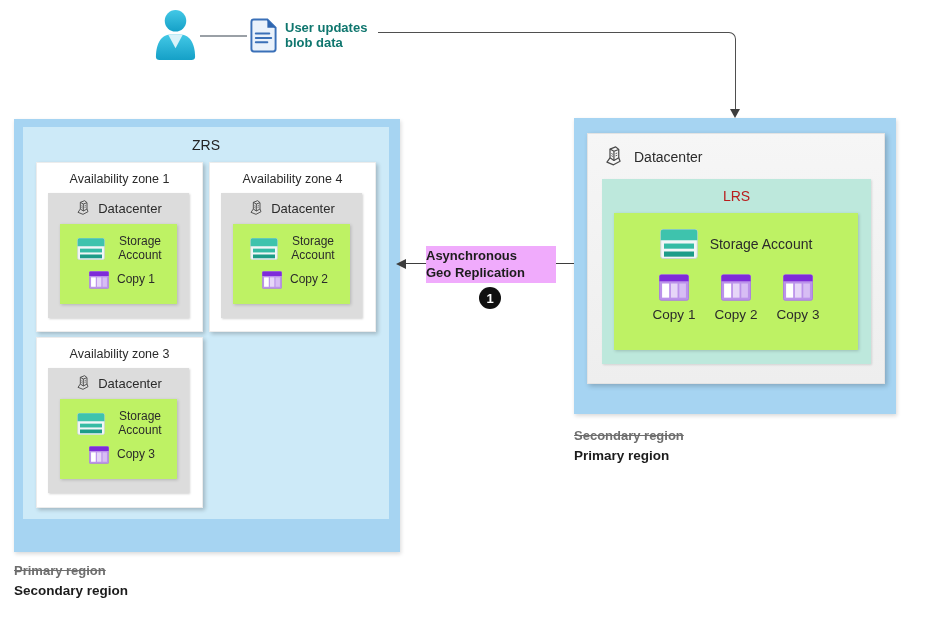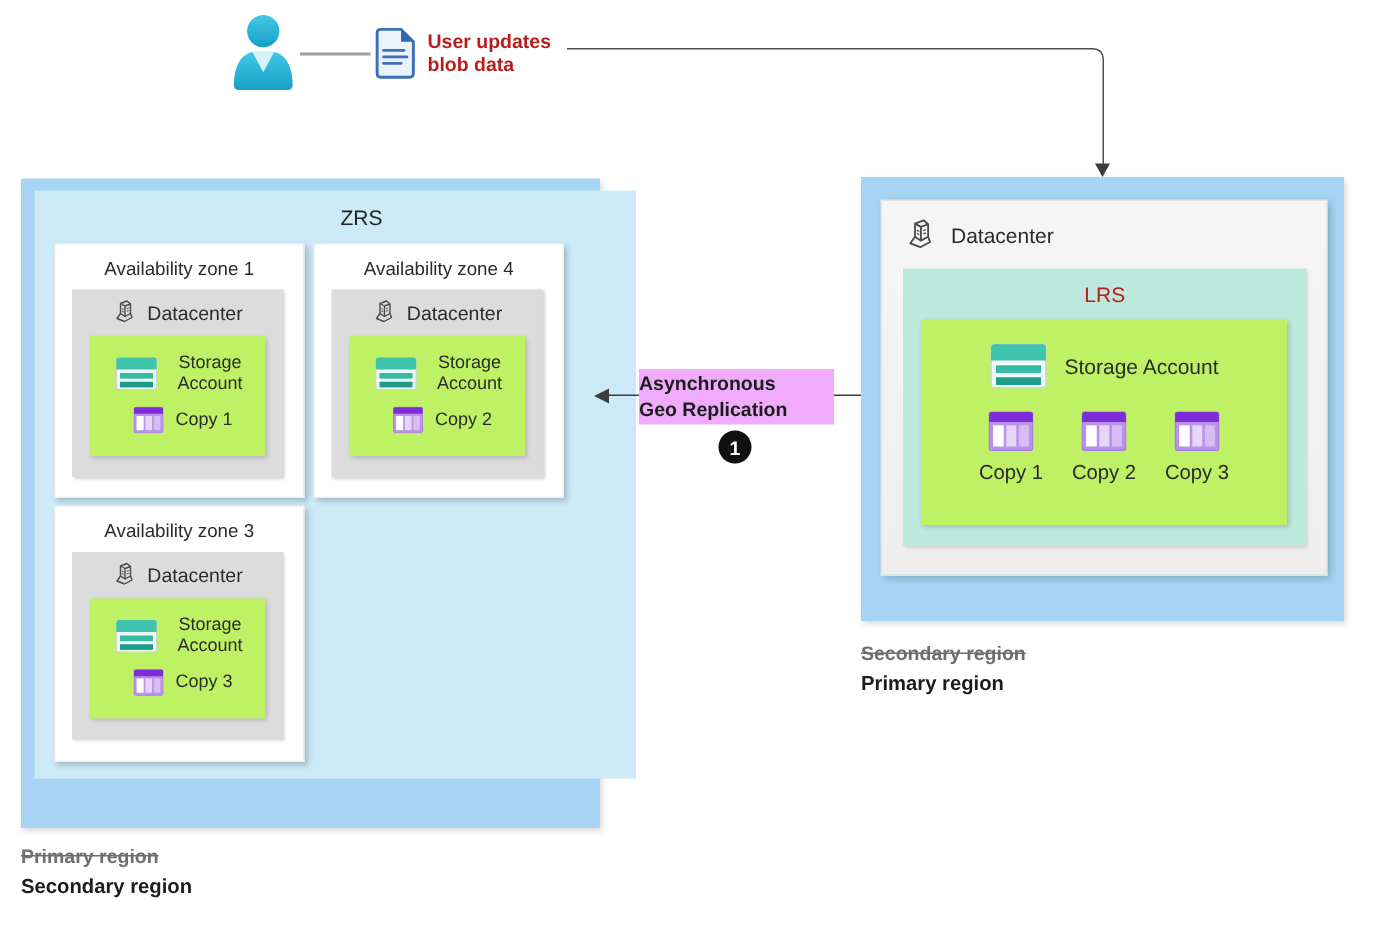--- a/index.html
+++ b/index.html
@@ -4,21 +4,21 @@
 <style>
   html,body{margin:0;padding:0;background:#fff;}
   #canvas{
     position:relative;width:930px;height:623px;background:#ffffff;overflow:hidden;
     font-family:"Liberation Sans", sans-serif;color:#1f1f1f;
   }
   .abs{position:absolute;}
 
   
   .hline{border-top:2px solid #9aa0a6;height:0;}
-  .user-label{font-size:13px;font-weight:700;line-height:15px;color:#b91c1c;}
+  .user-label{font-size:13px;font-weight:700;line-height:15px;color:#0f766e;}
   .l-connector{border-top:1.6px solid #4f4f4f;border-right:1.6px solid #4f4f4f;border-top-right-radius:7px;}
   .arrow-down{width:0;height:0;border-left:5.5px solid transparent;border-right:5.5px solid transparent;border-top:9px solid #3d3d3d;}
 
   
   .region-outer{background:var(--region-blue,#a6d4f2);box-shadow:1px 2px 4px rgba(0,0,0,.15);}
   .zrs-inner{background:var(--zrs-bg,#cdeaf8);}
   .shell-title{text-align:center;font-size:14px;color:#222;}
 
   .zone-card{background:#fff;border:1px solid #ececec;box-shadow:2px 2px 4px rgba(0,0,0,.22);}
   .zone-title{margin-top:9px;text-align:center;font-size:12.5px;color:#2b2b2b;}
@@ -83,21 +83,21 @@
       </g>
     </svg>
   </div>
 
   <div class="abs user-label" style="left:285px;top:20px;width:92px;">User updates blob data</div>
 
   <div class="abs l-connector" style="left:378px;top:32px;width:357px;height:78px;"></div>
   <div class="abs arrow-down" style="left:730px;top:109px;"></div>
 
   <div class="abs region-outer" style="left:14px;top:119px;width:386px;height:433px;">
-    <div class="abs zrs-inner" style="left:9px;top:8px;width:366px;height:392px;padding-left:35px;">
+    <div class="abs zrs-inner" style="left:9px;top:8px;width:366px;height:392px;">
       <div class="shell-title" style="margin-top:10px;">ZRS</div>
 
       <div class="abs zone-card" style="left:13px;top:35px;width:165px;height:168px;">
         <div class="zone-title">Availability zone 1</div>
         <div class="abs dc-box" style="left:11px;top:30px;width:141px;height:125px;">
           <div class="dc-header">
             <span>
               <svg width="16" height="18" viewBox="0 0 24 26">
                 <g fill="none" stroke="#4a4a4a" stroke-width="1.4" stroke-linejoin="round">
                   <path d="M8 4.5 L14.5 2 L18 5 V14.5 L12.5 17.5 L8 14.5 Z"></path>

